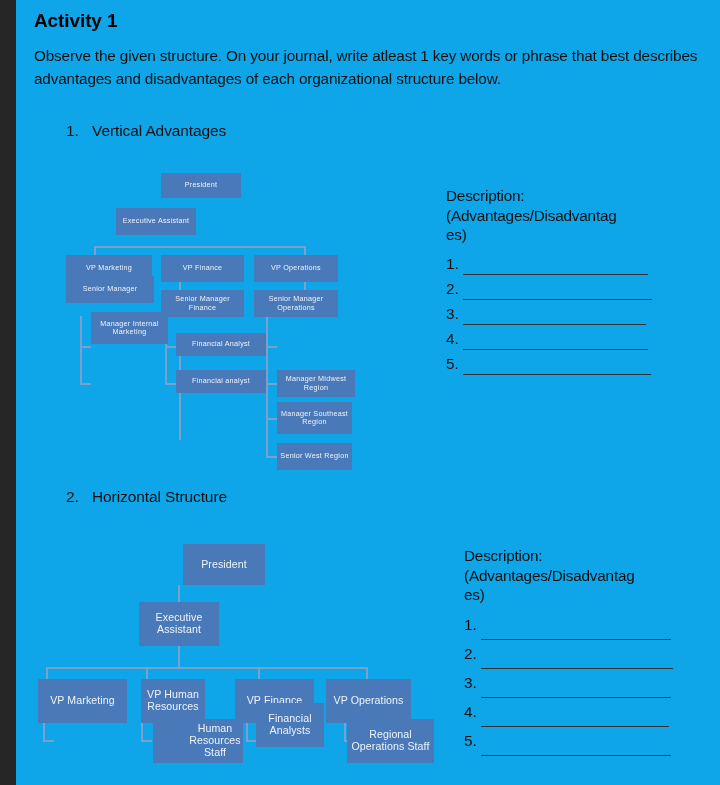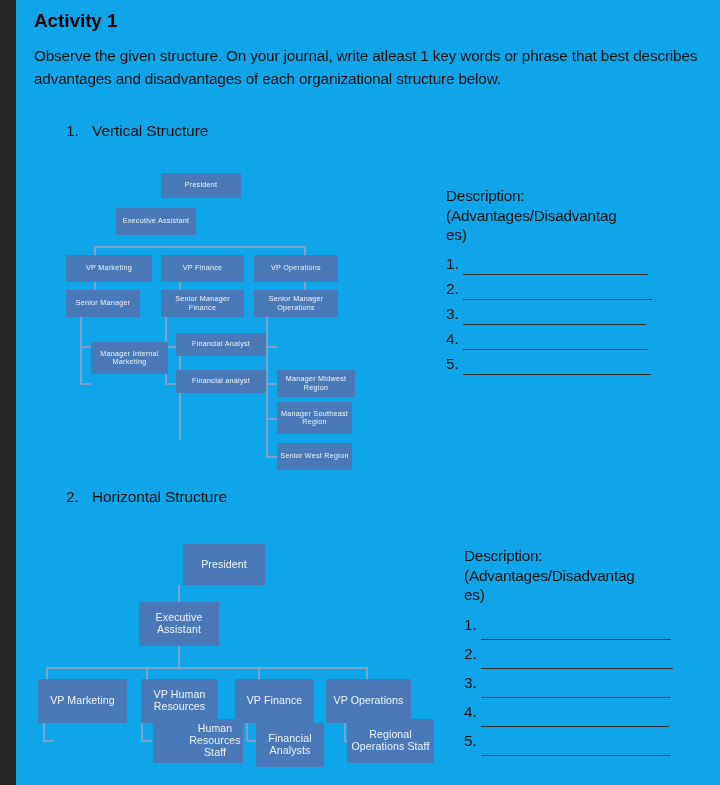--- a/index.html
+++ b/index.html
@@ -91,21 +91,21 @@
 <div id="page">
 
   <div id="left-strip"></div>
 
   <div id="doc">
 
     <div class="page-title">Activity 1</div>
     <div class="intro">Observe the given structure. On your journal, write atleast 1 key words or phrase that best describes advantages and disadvantages of each organizational structure below.</div>
 
     <div class="section-heading" style="left:50px; top:122px;">
-      <span class="num">1.</span><span>Vertical Structure</span>
+      <span class="num">1.</span><span>Vertical Advantages</span>
     </div>
 
     <div class="chart" id="chart-vertical" style="left:0px; top:160px; width:360px; height:320px;">
 
       <div class="conn v" style="left:163px; top:195px; height:85px;"></div>
       <div class="conn h" style="left:148px; top:60px; width:17px;"></div>
 
       <div class="conn h" style="left:78px; top:86px; width:212px;"></div>
       <div class="conn v" style="left:78px; top:86px; height:12px;"></div>
       <div class="conn v" style="left:288px; top:86px; height:12px;"></div>
@@ -129,25 +129,25 @@
       <div class="conn h" style="left:250px; top:296px; width:11px;"></div>
 
       <div class="node" style="left:145px; top:13px; width:80px; height:25px;">President</div>
 
       <div class="node" style="left:100px; top:48px; width:80px; height:27px;">Executive Assistant</div>
 
       <div class="node" style="left:50px; top:95px; width:86px; height:27px;">VP Marketing</div>
       <div class="node" style="left:145px; top:95px; width:83px; height:27px;">VP Finance</div>
       <div class="node" style="left:238px; top:95px; width:84px; height:27px;">VP Operations</div>
 
-      <div class="node" style="left:50px; top:130px; width:74px; height:27px;">Senior  Manager</div>
+      <div class="node" style="left:50px; top:116px; width:88px; height:27px;">Senior  Manager</div>
       <div class="node" style="left:145px; top:130px; width:83px; height:27px;">Senior  Manager Finance</div>
       <div class="node" style="left:238px; top:130px; width:84px; height:27px;">Senior  Manager Operations</div>
 
-      <div class="node" style="left:75px; top:182px; width:77px; height:32px;">Manager Internal Marketing</div>
+      <div class="node" style="left:75px; top:152px; width:77px; height:32px;">Manager Internal Marketing</div>
 
       <div class="node" style="left:160px; top:173px; width:90px; height:23px;">Financial  Analyst</div>
       <div class="node" style="left:160px; top:210px; width:90px; height:23px;">Financial  analyst</div>
 
       <div class="node" style="left:261px; top:210px; width:78px; height:27px;">Manager Midwest  Region</div>
       <div class="node" style="left:261px; top:242px; width:75px; height:32px;">Manager Southeast Region</div>
       <div class="node" style="left:261px; top:283px; width:75px; height:27px;">Senior West Region</div>
     </div>
 
     <div class="desc" style="left:430px; top:186px; width:250px;">
@@ -202,26 +202,26 @@
       <div class="conn v" style="left:230px; top:180px; height:31px;"></div>
       <div class="conn h" style="left:230px; top:210px; width:11px;"></div>
       <div class="conn v" style="left:328px; top:180px; height:31px;"></div>
       <div class="conn h" style="left:328px; top:210px; width:11px;"></div>
 
       <div class="node" style="left:167px; top:14px; width:82px; height:41px;">President</div>
 
       <div class="node" style="left:123px; top:72px; width:80px; height:44px;">Executive Assistant</div>
 
       <div class="node" style="left:22px; top:149px; width:89px; height:44px;">VP Marketing</div>
-      <div class="node" style="left:125px; top:149px; width:77px; height:44px;">VP Human Resources</div>
+      <div class="node" style="left:125px; top:149px; width:64px; height:44px;">VP Human Resources</div>
       <div class="node" style="left:219px; top:149px; width:79px; height:44px;">VP Finance</div>
       <div class="node" style="left:310px; top:149px; width:85px; height:44px;">VP Operations</div>
 
       <div class="node" style="left:137px; top:189px; width:90px; height:44px;padding-left:36px;">Human Resources Staff</div>
-      <div class="node" style="left:240px; top:193px; width:68px; height:44px;">Financial Analysts</div>
+      <div class="node" style="left:240px; top:173px; width:68px; height:44px;">Financial Analysts</div>
       <div class="node" style="left:331px; top:189px; width:87px; height:44px;">Regional Operations Staff</div>
     </div>
 
     <div class="desc" style="left:448px; top:546px; width:250px;">
       <div class="desc-title">
         <div>Description:</div>
         <div>(Advantages/Disadvantag</div>
         <div>es)</div>
       </div>
       <div style="height:11px;"></div>

